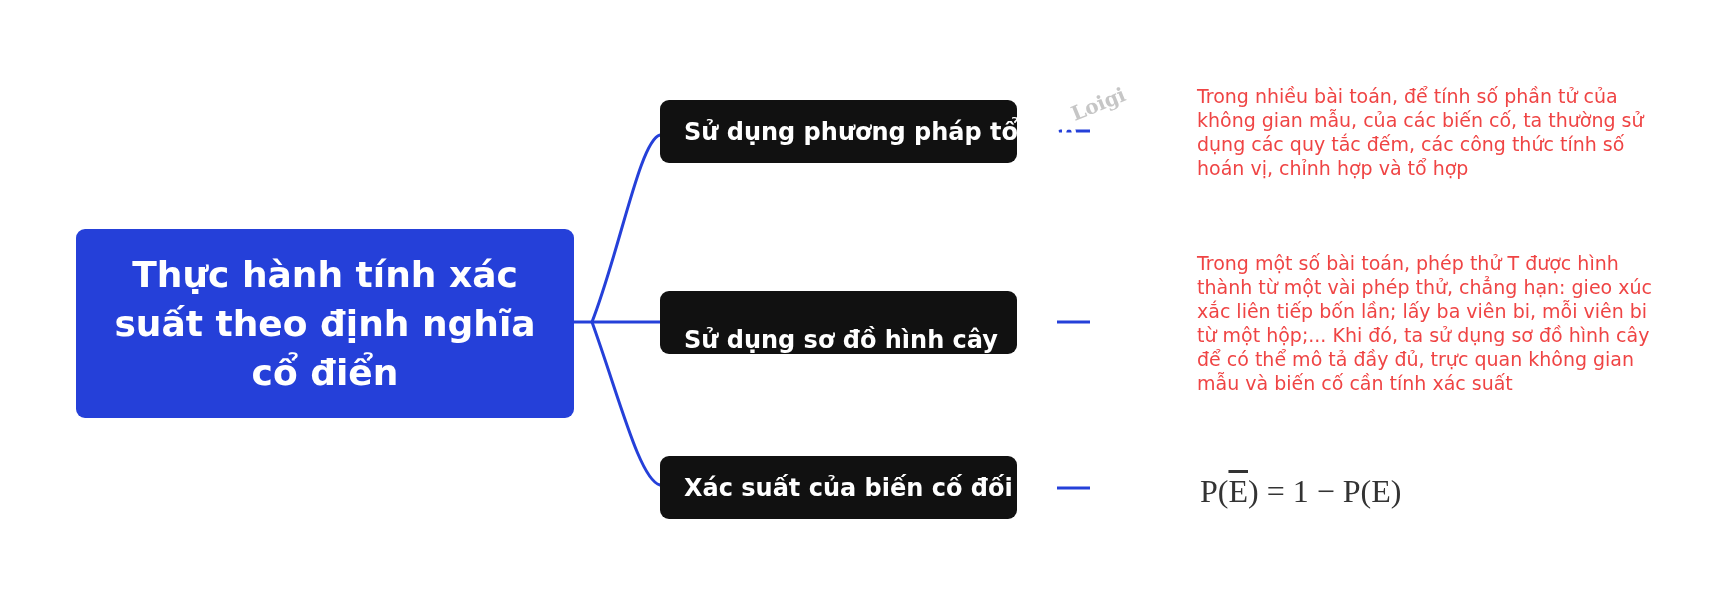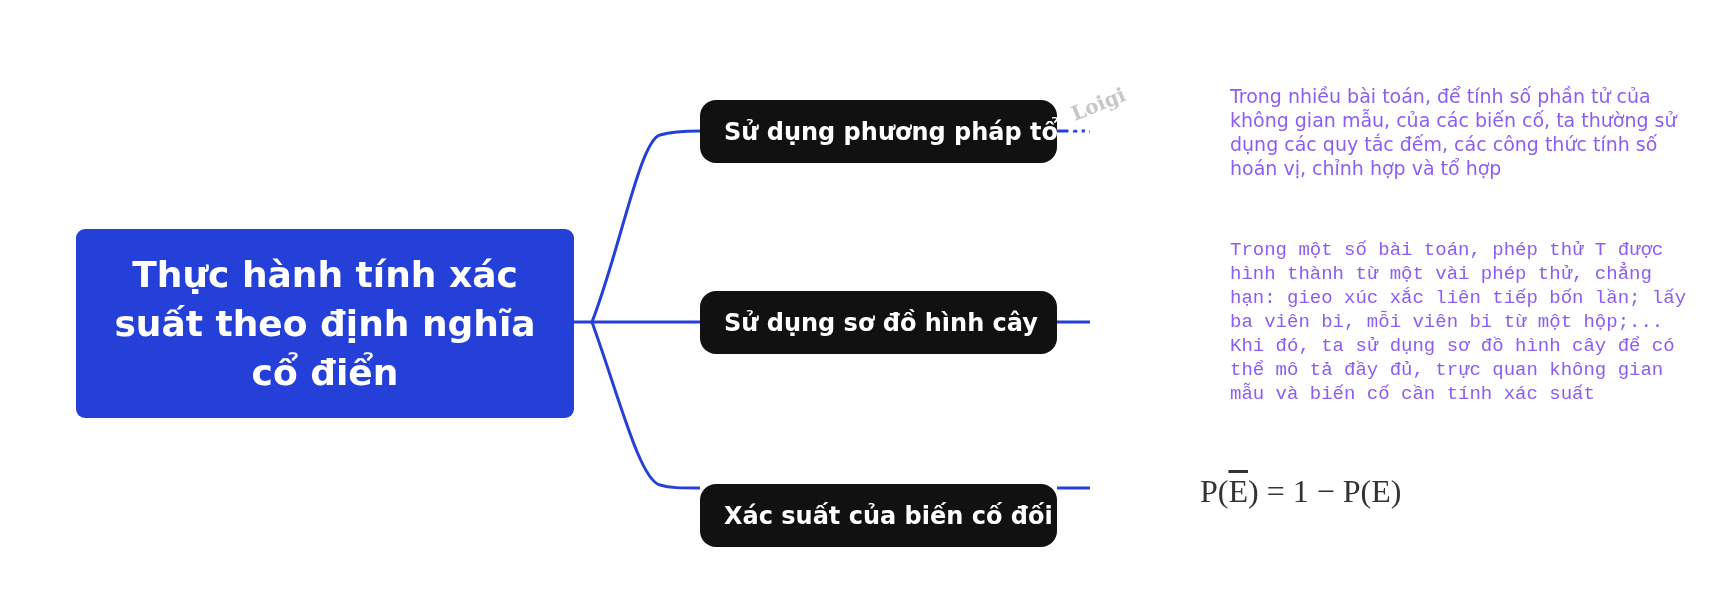--- a/index.html
+++ b/index.html
@@ -5,29 +5,29 @@
   html, body { margin:0; padding:0; background:#ffffff; }
   body { width:1722px; height:594px; position:relative; overflow:hidden; font-family:"DejaVu Sans", sans-serif; }
   .connectors { position:absolute; left:0; top:0; width:1722px; height:594px; }
   .root {
     position:absolute; left:76px; top:229px; width:498px; height:189px;
     background:#2540d9; border-radius:9px; color:#fff;
     display:flex; align-items:center; justify-content:flex-start; text-align:center;
     font-weight:bold; font-size:36px; line-height:49px; box-sizing:border-box; padding:0 30px;
   }
   .branch {
-    position:absolute; left:700px; width:357px; height:63px;
-    background:#111111; border-radius:16px; color:#fff;
+    position:absolute; left:660px; width:357px; height:63px;
+    background:#111111; border-radius:9px; color:#fff;
     display:flex; align-items:center; box-sizing:border-box; padding-left:24px;
     font-weight:bold; font-size:24px; white-space:nowrap;
   }
-  .b1 { top:100px; } .b2 { top:291px; } .b3 { top:456px;margin-top:28px; }
+  .b1 { top:100px; } .b2 { top:291px;align-items:flex-end; } .b3 { top:456px; }
   .watermark { position:absolute; left:1070px; top:92px; color:#b8b8b8; font-family:"DejaVu Serif", serif; font-weight:bold; font-size:20px; transform:rotate(-22deg); opacity:.8; }
-  .desc { position:absolute; left:1197px; width:470px; color:#8b5cf6; font-size:19px; line-height:24px;margin-left:33px; }
-  .d1 { top:84px; } .d2 { top:238px;font-family:Liberation Mono, monospace; }
+  .desc { position:absolute; left:1197px; width:470px; color:#ef4444; font-size:19px; line-height:24px; }
+  .d1 { top:84px; } .d2 { top:251px; }
   .formula { position:absolute; left:1200px; top:473px; font-family:"Liberation Serif", serif; font-size:32px; color:#333; }
   .ovl { text-decoration:overline; }
 </style>
 </head>
 <body>
 
 <svg class="connectors" viewBox="0 0 1722 594">
   <g fill="none" stroke="#2540d9" stroke-width="3">
     <path d="M574 322 L592 322"></path>
     <path d="M592 322 C620 250, 640 140, 660 135 C670 132, 680 131, 700 131"></path>

